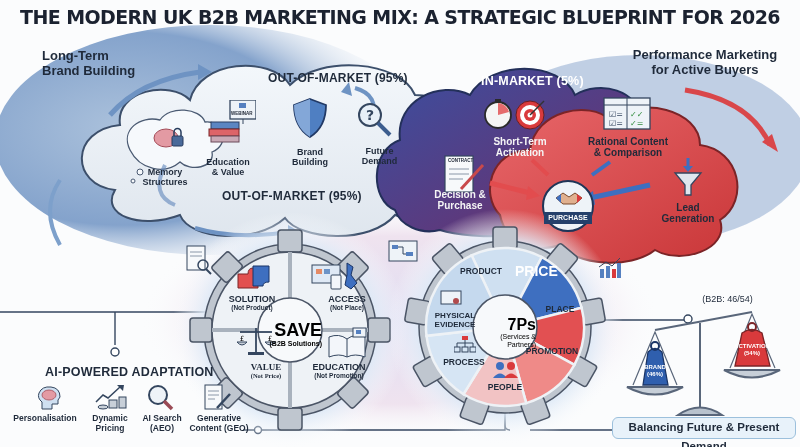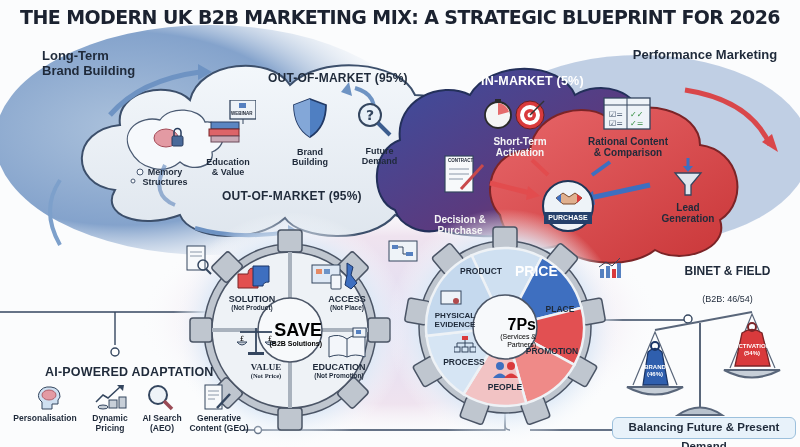--- a/index.html
+++ b/index.html
@@ -220,20 +220,21 @@
       <text x="15" y="20" font-size="14" font-weight="bold" text-anchor="middle" fill="#34465f" font-family="DejaVu Sans, sans-serif">?</text>
     </svg>
 </div>
 <div class="abs lbl lbl-sm" style="left:352px;top:146px;width:55px;">
   <div>Future</div>
   <div>Demand</div>
 </div>
 
 <div class="abs heading" style="left:615px;top:47px;text-align:center;width:180px;">
   <div>Performance Marketing</div>
+  <div>for Active Buyers</div>
 </div>
 <div class="abs cap" style="left:481px;top:74px;color:#fff;font-size:12.5px;">IN-MARKET (5%)</div>
 
 <div class="abs" style="left:482px;top:98px;width:68px;height:32px;">
   <svg width="68" height="32">
       <circle cx="16" cy="17" r="13" fill="#f5f5f5" stroke="#2a2a2a" stroke-width="1.8"></circle>
       <path d="M16,17 L16,5 A12,12 0 0 1 27,14 Z" fill="#e56b6d"></path>
       <rect x="13" y="1" width="6" height="3" fill="#2a2a2a"></rect>
       <circle cx="48" cy="17" r="14" fill="#d93a3c" stroke="#6b1f21" stroke-width="1"></circle>
       <circle cx="48" cy="17" r="10" fill="#fff"></circle>
@@ -266,21 +267,21 @@
 <div class="abs" style="left:443px;top:155px;width:42px;height:40px;">
   <svg width="42" height="40">
       <rect x="2" y="1" width="28" height="36" fill="#f7f9fb" stroke="#34465f" stroke-width="1.2"></rect>
       <line x1="6" y1="14" x2="26" y2="14" stroke="#8a97a8"></line>
       <line x1="6" y1="19" x2="26" y2="19" stroke="#8a97a8"></line>
       <line x1="6" y1="24" x2="20" y2="24" stroke="#8a97a8"></line>
       <line x1="18" y1="34" x2="40" y2="10" stroke="#c8494b" stroke-width="3"></line>
     </svg>
   <span class="abs" style="left:5px;top:3px;font-size:4.5px;font-weight:bold;">CONTRACT</span>
 </div>
-<div class="abs lbl" style="left:430px;top:214px;width:60px;font-size:10px;line-height:11px;color:#f5f5f5;">
+<div class="abs lbl" style="left:430px;top:189px;width:60px;font-size:10px;line-height:11px;color:#f5f5f5;">
   <div>Decision &amp;</div>
   <div>Purchase</div>
 </div>
 
 <div class="abs" style="left:673px;top:158px;width:30px;height:38px;">
   <svg width="30" height="38">
       <line x1="15" y1="0" x2="15" y2="10" stroke="#3e6fc0" stroke-width="3"></line>
       <polygon points="10,8 20,8 15,14" fill="#3e6fc0"></polygon>
       <path d="M2,15 L28,15 L18,27 L18,37 L12,37 L12,27 Z" fill="#dfe6ee" stroke="#34465f" stroke-width="1.3"></path>
     </svg>
@@ -469,21 +470,20 @@
       <line x1="5" y1="15" x2="12" y2="15" stroke="#8a97a8"></line>
       <line x1="14" y1="24" x2="27" y2="10" stroke="#34465f" stroke-width="2.5"></line>
     </svg>
 </div>
 <div class="abs lbl" style="left:186px;top:413px;width:66px;font-size:8.5px;line-height:10px;">
   <div>Generative</div>
   <div>Content (GEO)</div>
 </div>
 
 <div class="abs heading" style="left:655px;top:265px;width:145px;text-align:center;font-size:12px;line-height:13px;">
-  <div>BINET &amp; FIELD</div>
 </div>
 <div class="abs lbl" style="left:655px;top:293px;width:145px;font-size:9px;font-weight:normal;">(B2B: 46/54)</div>
 
 <div class="abs lbl" style="left:640px;top:364px;width:30px;font-size:6px;line-height:7px;color:#fff;">
   <div>BRAND</div>
   <div>(46%)</div>
 </div>
 <div class="abs lbl" style="left:730px;top:343px;width:44px;font-size:6px;line-height:7px;color:#fff;">
   <div>ACTIVATION</div>
   <div>(54%)</div>

